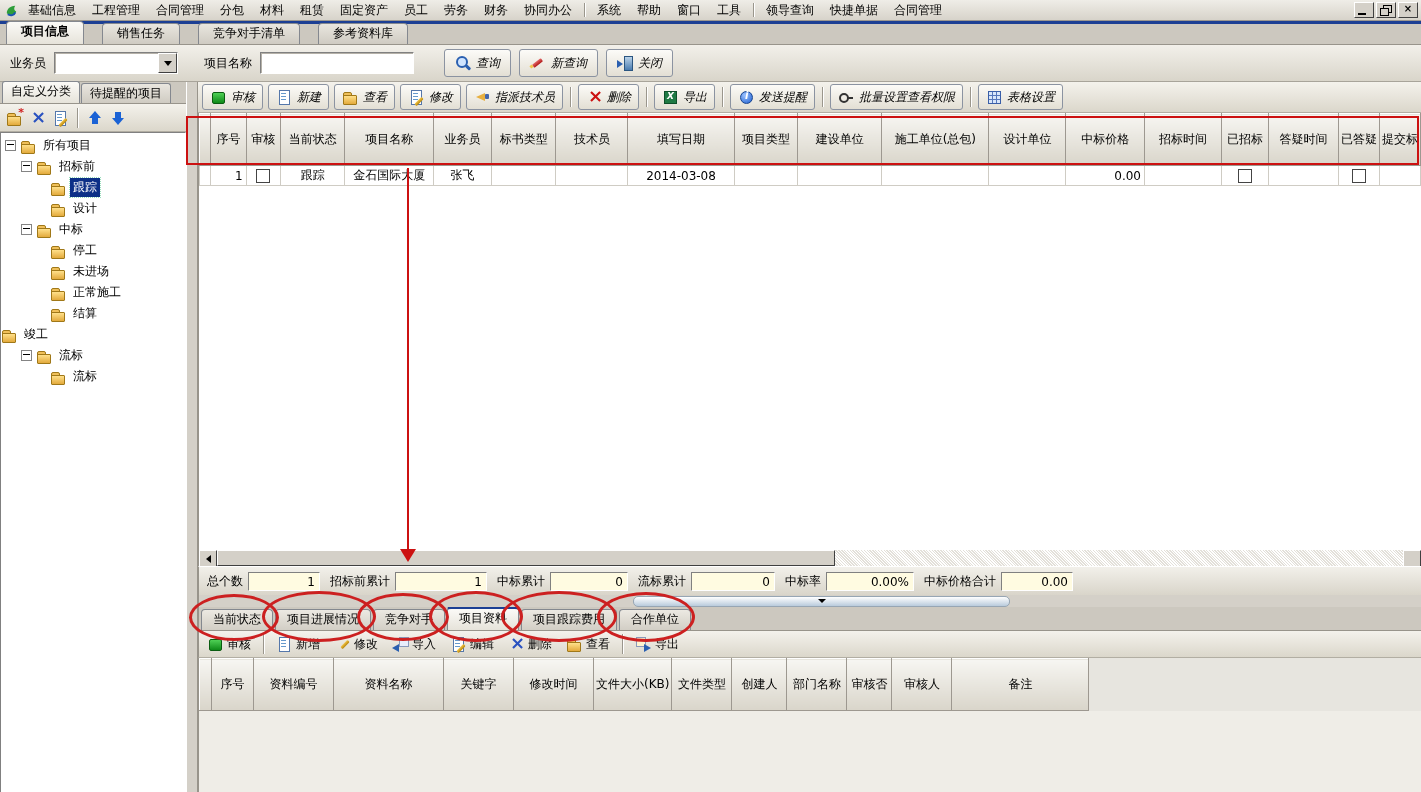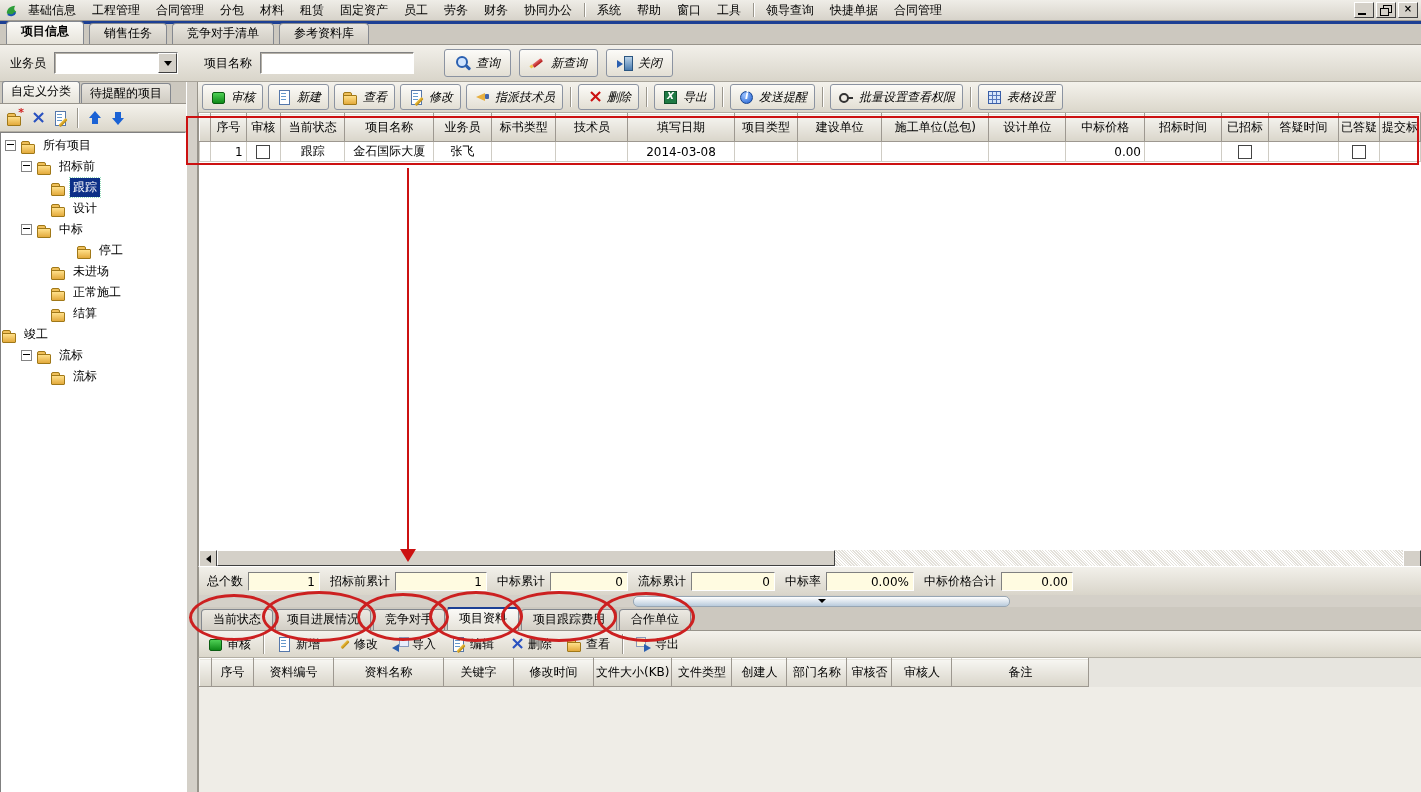--- a/index.html
+++ b/index.html
@@ -11,21 +11,21 @@
   .menuitem{padding:1px 7px;white-space:nowrap;cursor:default;}
   .msep{width:1px;height:14px;background:#9a968c;box-shadow:1px 0 0 #fff;margin:0 3px;}
   .winctl{position:absolute;right:3px;top:2px;display:flex;gap:2px;}
   .wbtn{width:18px;height:14px;background:#d4d0c8;border:1px solid;border-color:#fff #404040 #404040 #fff;
         position:relative;font-size:10px;line-height:11px;text-align:center;font-weight:bold;}
   .wbtn.min::before{content:"";position:absolute;left:3px;bottom:2px;width:8px;height:2px;background:#000;}
   .wbtn.res::before{content:"";position:absolute;left:6px;top:2px;width:7px;height:6px;border:1px solid #000;background:#d4d0c8;}
   .wbtn.res::after{content:"";position:absolute;left:3px;top:5px;width:7px;height:6px;border:1px solid #000;background:#d4d0c8;}
   .navy{height:3px;background:#1c3f94;}
   
-  .maintabs{height:20px;background:#ccc8bf;display:flex;align-items:flex-end;padding-left:6px;gap:5px;border-bottom:1px solid #98948b;}
+  .maintabs{height:20px;background:#ccc8bf;display:flex;align-items:flex-end;padding-left:6px;gap:18px;border-bottom:1px solid #98948b;}
   .ttab{border:1px solid #84888f;border-bottom:none;border-radius:4px 4px 0 0;padding:2px 14px 2px;
         background:linear-gradient(#e9e6df,#cfcbc2);height:16px;line-height:15px;}
   .ttab.active{background:linear-gradient(#fbfaf7,#e6e3da);height:18px;font-weight:bold;}
   
   .searchrow{height:36px;background:linear-gradient(#f2f0ea,#d9d5ca);border-bottom:1px solid #a8a49a;
              display:flex;align-items:center;gap:8px;padding:0 10px;}
   .sunken{background:#fff;border:1px solid;border-color:#808080 #fff #fff #808080;box-shadow:inset 1px 1px 0 #b5b1a8;}
   .combo{width:122px;height:20px;display:flex;}
   .combo input{flex:1;border:none;outline:none;min-width:0;font:inherit;background:transparent;}
   .drop{width:17px;height:18px;background:#d4d0c8;border:1px solid;border-color:#fff #404040 #404040 #fff;
@@ -90,21 +90,21 @@
   .exp{width:9px;height:9px;border:1px solid #848484;background:#fff;position:relative;flex:none;}
   .exp::before{content:"";position:absolute;left:1px;right:1px;top:3px;height:1px;background:#000;}
   .tlabel{padding:1px 3px;white-space:nowrap;}
   .tlabel.sel{background:#0c2f87;color:#fff;outline:1px dotted #9db;}
   .vsplit{width:10px;background:#d4d0c8;border-left:1px solid #fff;border-right:1px solid #98948b;flex:none;}
   .rightpane{flex:1;display:flex;flex-direction:column;min-width:0;position:relative;}
   
   .gridwrap{height:437px;background:#fff;overflow:hidden;border-left:1px solid #98948b;}
   table.grid{border-collapse:collapse;table-layout:fixed;}
   table.grid th{background:linear-gradient(#f7f6f2,#d9d5ca);border:1px solid;border-color:#fff #9d9890 #9d9890 #fff;
-     font-weight:normal;height:19px;padding:4px 2px;overflow:hidden;white-space:nowrap;text-align:center;}
+     font-weight:normal;height:19px;padding:16px 2px;overflow:hidden;white-space:nowrap;text-align:center;}
   table.grid td{border:1px solid #cfccc4;background:#fff;height:19px;padding:0 3px;overflow:hidden;white-space:nowrap;text-align:center;}
   table.grid td.num{text-align:right;}
   td.ind,th.ind{background:#d4d0c8;border:1px solid;border-color:#fff #9d9890 #9d9890 #fff;}
   .cb{width:12px;height:12px;background:#fff;border:1px solid #444;display:inline-block;vertical-align:middle;}
   
   .hscroll{height:16px;display:flex;background:repeating-linear-gradient(45deg,#ffffff 0 1px,#e3e0d9 1px 2px);border-left:1px solid #98948b;}
   .sbtn{width:16px;height:16px;background:#d4d0c8;border:1px solid;border-color:#fff #404040 #404040 #fff;display:flex;align-items:center;justify-content:center;flex:none;}
   .sbtn.left::before{content:"";border-top:4px solid transparent;border-bottom:4px solid transparent;border-right:5px solid #000;}
   .sthumb{width:618px;height:16px;background:#d4d0c8;border:1px solid;border-color:#fff #404040 #404040 #fff;box-sizing:border-box;flex:none;}
   .strack{flex:1;}
@@ -247,21 +247,21 @@
         </div>
         <div class="tnode" style="padding-left:49px">
           <span class="i i-folder"></span>
           <span class="tlabel">设计</span>
         </div>
         <div class="tnode" style="padding-left:20px">
           <span class="exp"></span>
           <span class="i i-folder"></span>
           <span class="tlabel">中标</span>
         </div>
-        <div class="tnode" style="padding-left:75px">
+        <div class="tnode" style="padding-left:49px">
           <span class="i i-folder"></span>
           <span class="tlabel">停工</span>
         </div>
         <div class="tnode" style="padding-left:49px">
           <span class="i i-folder"></span>
           <span class="tlabel">未进场</span>
         </div>
         <div class="tnode" style="padding-left:49px">
           <span class="i i-folder"></span>
           <span class="tlabel">正常施工</span>

